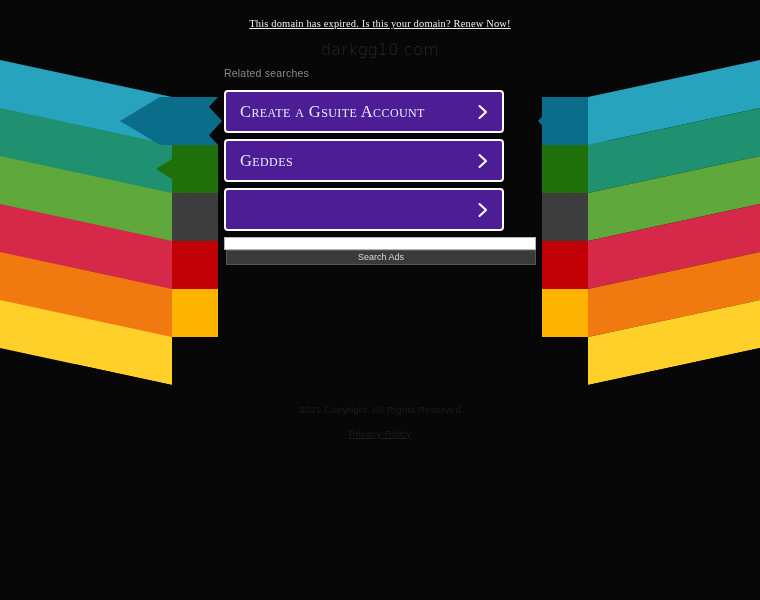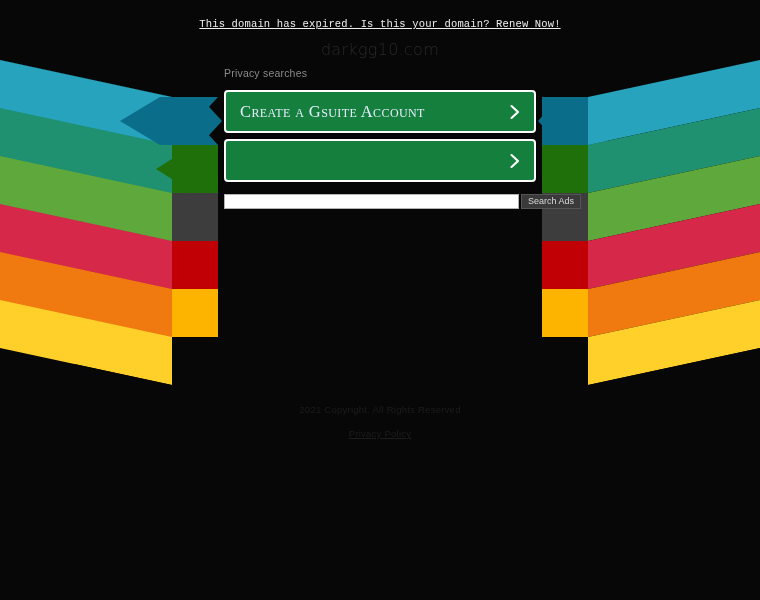--- a/index.html
+++ b/index.html
@@ -32,21 +32,21 @@
     width: 760px;
     text-align: center;
     z-index: 5;
   }
   .banner-link {
     font-size: 10.5px;
     color: #efefef;
     text-decoration: underline;
     letter-spacing: .15px;
     cursor: pointer;
-    font-family: Liberation Mono, monospace;
+    font-family: Liberation Serif, serif;
   }
 
   
   .domain-title {
     position: absolute;
     top: 40px;
     left: 0;
     width: 760px;
     text-align: center;
     font-size: 16px;
@@ -74,24 +74,24 @@
   }
 
   
   .ads {
     margin-top: 11px;
   }
   .ad-btn {
     position: relative;
     display: block;
     box-sizing: border-box;
-    width: 312px;
+    width: 280px;
     height: 43px;
     margin-bottom: 6px;
-    background: #15803d;
+    background: #4c1d95;
     border: 2px solid #ffffff;
     border-radius: 4px;
     cursor: pointer;
     box-shadow: 0 0 0 1px rgba(0,0,0,.35);
   }
   .ad-label {
     position: absolute;
     left: 14px;
     top: 50%;
     transform: translateY(-50%);
@@ -108,23 +108,24 @@
     top: 50%;
     transform: translateY(-50%);
     width: 12px;
     height: 16px;
   }
   .ad-chevron svg { display: block; }
 
   
   .search-row {
     display: flex;
-    margin-top: 12px;
-    width: 357px;
+    margin-top: 6px;
+    width: 312px;
     height: 15px;
+    flex-direction: column;
   }
   .search-input {
     flex: 1 1 auto;
     box-sizing: border-box;
     height: 15px;
     border: 1px solid #b3b3b3;
     background: #ffffff;
     font-size: 10px;
     padding: 0 3px;
     color: #111;
@@ -274,33 +275,41 @@
 </svg>
 
 <div class="banner">
   <span class="banner-link">This domain has expired. Is this your domain? Renew Now!</span>
 </div>
 
 <div class="domain-title">darkgg10.com</div>
 
 <div class="center-col">
 
-  <div class="related-label">Privacy searches</div>
+  <div class="related-label">Related searches</div>
 
   <div class="ads">
 
     <div class="ad-btn">
       <span class="ad-label">Create a Gsuite Account</span>
       <span class="ad-chevron">
         <svg viewBox="0 0 12 16" width="12" height="16">
             <path d="M2.5 2 L9 8 L2.5 14" fill="none" stroke="#ffffff" stroke-width="2.1" stroke-linecap="round" stroke-linejoin="round"></path>
           </svg>
       </span>
     </div>
 
+    <div class="ad-btn">
+      <span class="ad-label">Geddes</span>
+      <span class="ad-chevron">
+        <svg viewBox="0 0 12 16" width="12" height="16">
+            <path d="M2.5 2 L9 8 L2.5 14" fill="none" stroke="#ffffff" stroke-width="2.1" stroke-linecap="round" stroke-linejoin="round"></path>
+          </svg>
+      </span>
+    </div>
 
     <div class="ad-btn">
       <span class="ad-chevron">
         <svg viewBox="0 0 12 16" width="12" height="16">
             <path d="M2.5 2 L9 8 L2.5 14" fill="none" stroke="#ffffff" stroke-width="2.1" stroke-linecap="round" stroke-linejoin="round"></path>
           </svg>
       </span>
     </div>
 
 

